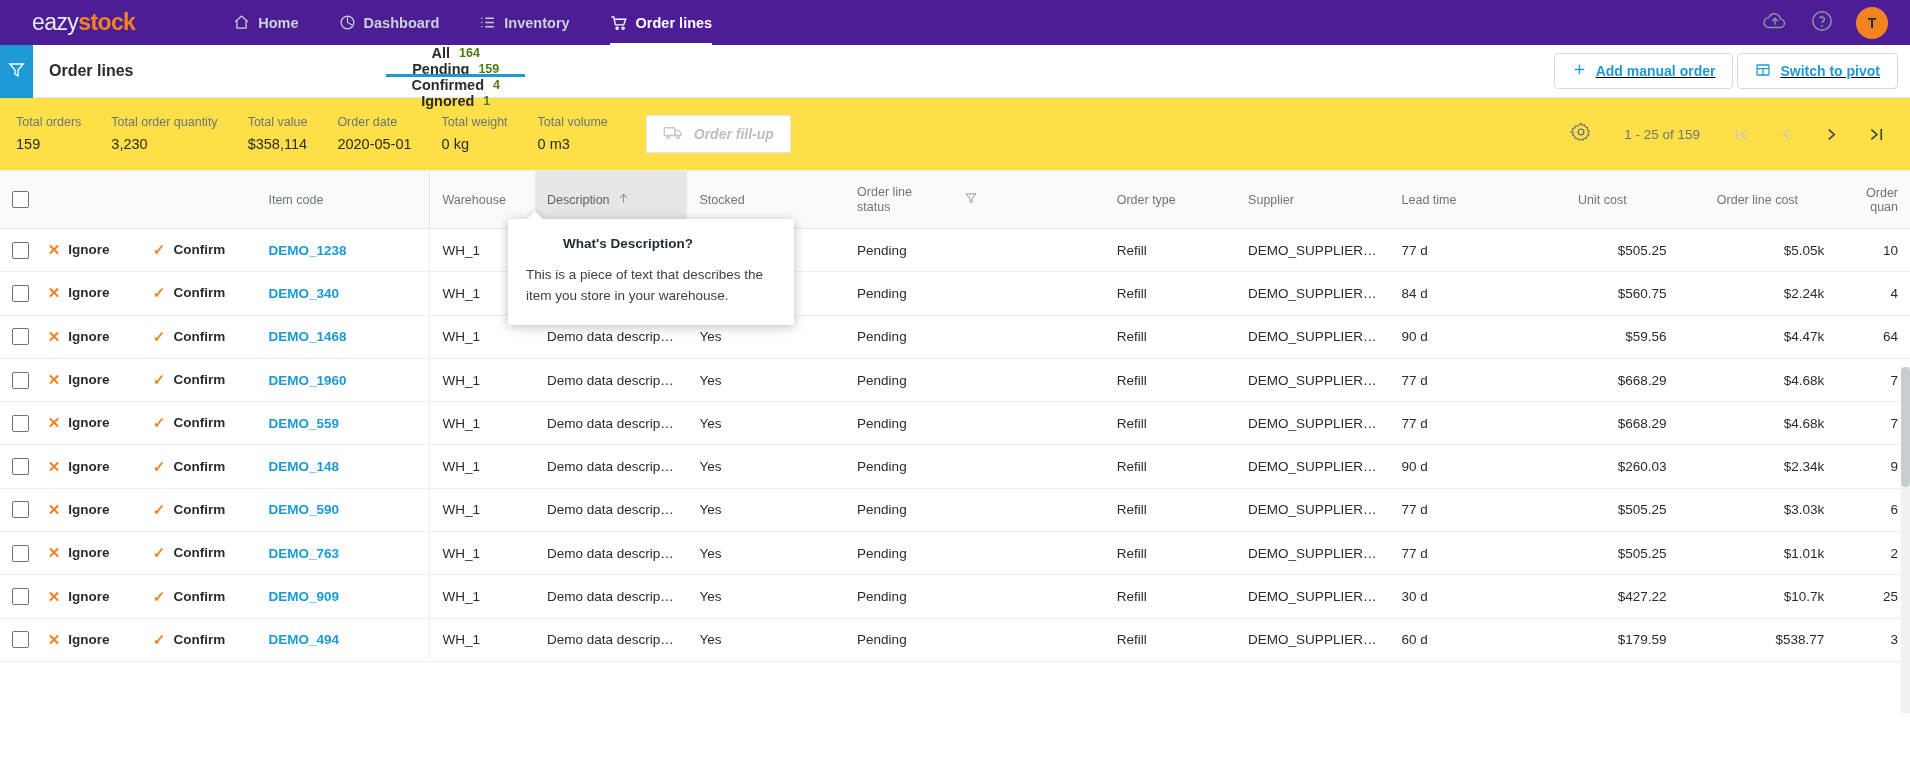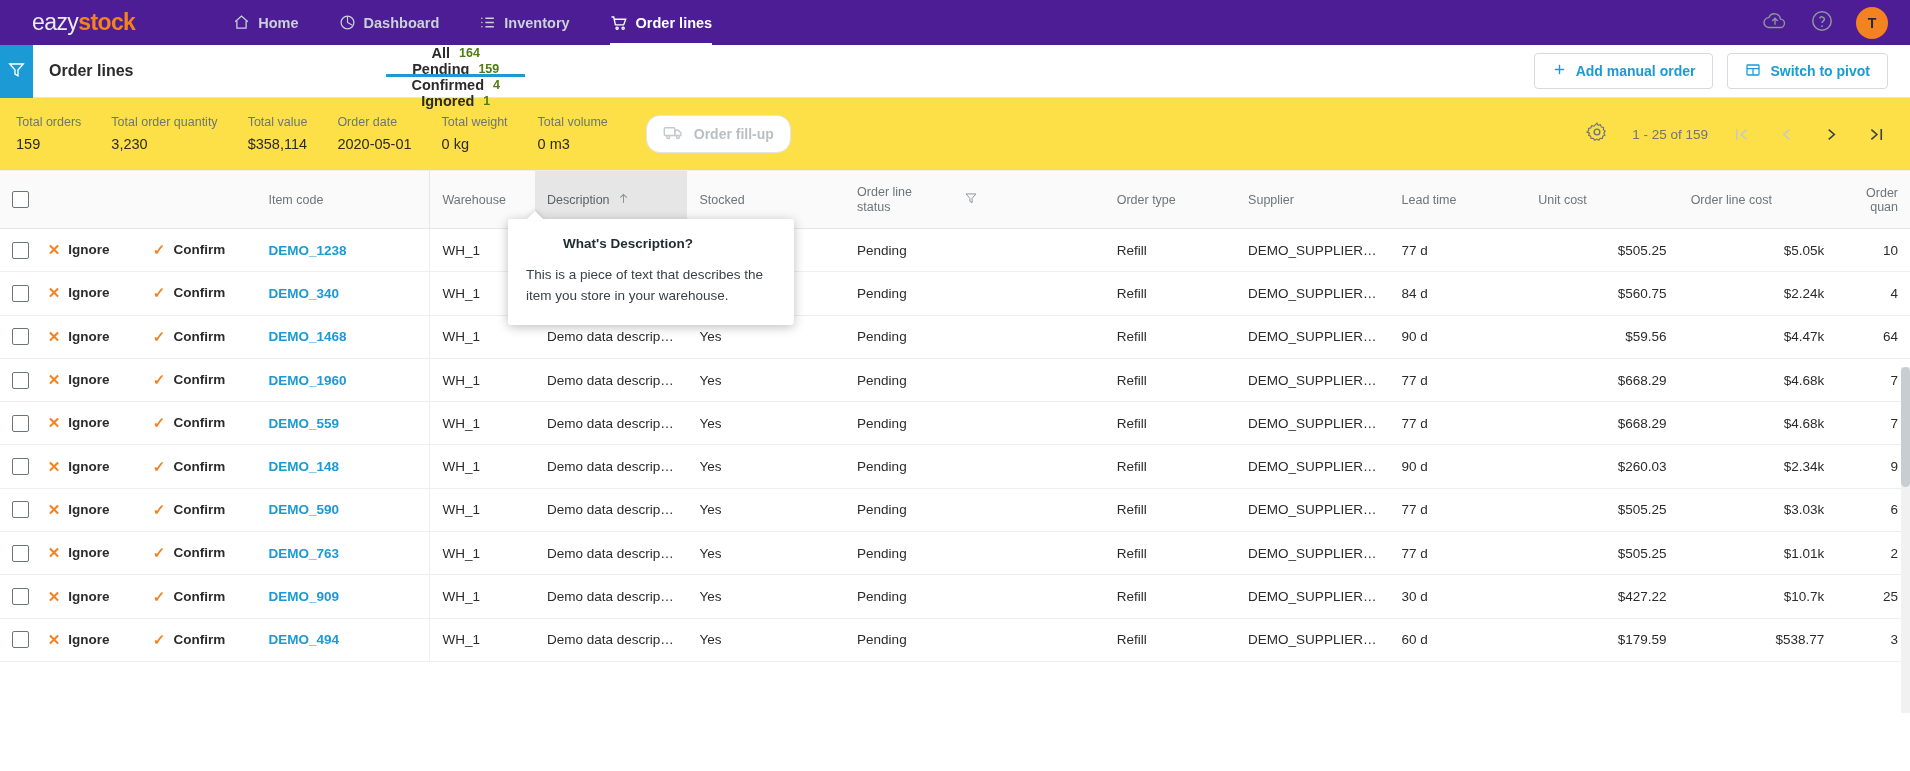--- a/index.html
+++ b/index.html
@@ -65,21 +65,21 @@
     height: 53px; display: flex; align-items: center; gap: 9px;
     padding: 0 26px; cursor: pointer; position: relative;
     font-size: 14.5px; font-weight: 700; color: #2b2b2b; white-space: nowrap;
   }
   .tab .cnt { font-size: 12.5px; font-weight: 700; color: #4d7c0f; }
   .tab.active::after {
     content: ""; position: absolute; left: 0; right: 0; bottom: 0;
     height: 3px; background: #1b9ad6;
   }
 
-  .header-actions { margin-left: auto; display: flex; gap: 14px; padding-right: 22px; }
+  .header-actions { margin-left: auto; display: flex; gap: 4px; padding-right: 12px; text-decoration: underline; }
   .btn-outline {
     display: flex; align-items: center; gap: 9px;
     height: 36px; padding: 0 17px;
     border: 1px solid #d6dade; border-radius: 4px;
     background: #fff; color: #1b9ad6;
     font-size: 14px; font-weight: 700; cursor: pointer; white-space: nowrap;
   }
 
   
   .statsbar {
@@ -87,45 +87,45 @@
     padding-left: 16px; background: #fde047;
     position: relative; z-index: 40;
   }
   .stat { margin-right: 30px; white-space: nowrap; }
   .stat .lbl { font-size: 12.5px; color: #6d7579; line-height: 17px; }
   .stat .val { font-size: 14.5px; color: #2b2b2b; line-height: 20px; margin-top: 3px; }
 
   .btn-fillup {
     display: flex; align-items: center; gap: 10px;
     height: 38px; padding: 0 16px; margin-left: 8px;
-    border: 1px solid #e2e5e8; border-radius: 14px;
+    border: 1px solid #e2e5e8; border-radius: 0;
     background: #fff; color: #b9bfc4;
-    font-size: 14px; font-weight: 700; cursor: default; white-space: nowrap;
-  }
-
-  .stats-right { margin-left: auto; display: flex; align-items: center; gap: 24px; padding-right: 24px; }
+    font-size: 14px; font-weight: 700; cursor: default; white-space: nowrap; font-style: italic;
+  }
+
+  .stats-right { margin-left: auto; display: flex; align-items: center; gap: 32px; padding-right: 24px; }
   .pageinfo { font-size: 13.5px; color: #6d7579; white-space: nowrap; }
   .pager { display: flex; align-items: center; gap: 26px; }
   .pgbtn { cursor: pointer; display: flex; align-items: center; }
 
   
   .tablewrap { position: relative; overflow: hidden; height: 543px; }
   table { width: 1910px; border-collapse: collapse; table-layout: fixed; }
 
   thead th {
     height: 58px; background: #fafafa;
     border-top: 1px solid #eceef0; border-bottom: 1px solid #e4e7e9;
     font-size: 12.5px; font-weight: 400; color: #6d7579;
     text-align: left; padding: 0 12px; vertical-align: middle;
   }
   thead th.hl { background: #e6e6e6; color: #5a6266; }
   thead th.num { text-align: right; }
   thead th.sep { border-left: 1px solid #e4e7e9; }
   .th-inner { display: flex; align-items: center; gap: 7px; }
-  .th-inner.num { justify-content: flex-start; }
+  .th-inner.num { justify-content: center; }
   .th-stack { line-height: 15px; }
 
   tbody td {
     height: 43.3px; border-bottom: 1px solid #eceef0;
     font-size: 13.5px; color: #2b2b2b; padding: 0 12px;
     white-space: nowrap; overflow: hidden; text-overflow: ellipsis;
     vertical-align: middle;
   }
   tbody td.num { text-align: right; }
   tbody td.sep { border-left: 1px solid #eceef0; }

